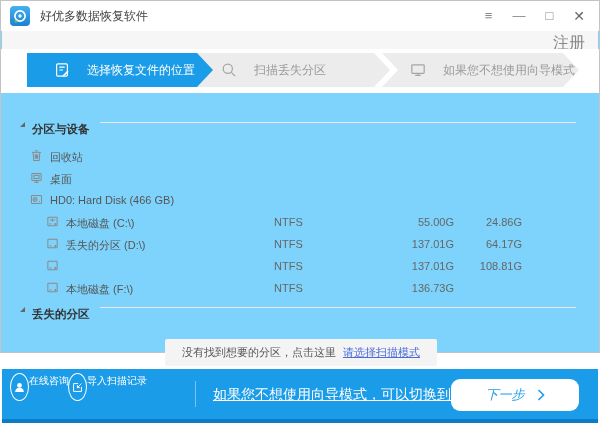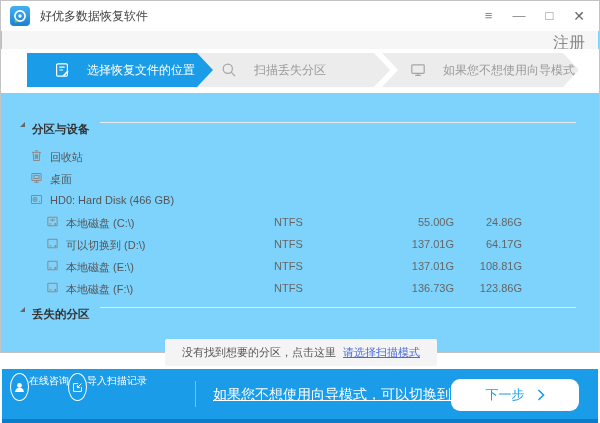--- a/index.html
+++ b/index.html
@@ -83,21 +83,21 @@
   .fbtn{position:absolute;top:4px;width:56px;display:flex;flex-direction:row;align-items:flex-start;cursor:pointer;}
   .fbtn-consult{left:8px;}
   .fbtn-import{left:66px;}
   .fcircle{width:28px;height:28px;border:1.4px solid #fff;border-radius:50%;display:flex;align-items:center;justify-content:center;}
   .fcircle svg{width:17px;height:17px;}
   .flabel{margin-top:1px;font-size:10px;color:#fff;white-space:nowrap;}
   .fdivider{position:absolute;left:193px;top:12px;width:1px;height:26px;background:rgba(255,255,255,.4);}
   .hint{position:absolute;left:211px;top:0;height:50px;line-height:50px;font-size:14px;color:#fff;white-space:nowrap;text-decoration:underline;}
   .hint a{color:#e8ef4e;text-decoration:underline;margin-left:5px;cursor:pointer;}
   .nextbtn{position:absolute;left:449px;top:10px;width:128px;height:32px;background:#fff;border:none;border-radius:9px;
-    color:var(--accent);font-size:13px;font-family:inherit;cursor:pointer;display:flex;align-items:center;justify-content:center;gap:12px;}
+    color:var(--accent);font-size:13px;font-family:inherit;cursor:pointer;display:flex;align-items:center;justify-content:center;gap:12px;font-style:italic;}
   .footstrip{position:absolute;top:418px;left:1px;right:1px;height:4px;background:var(--strip);}
 </style>
 </head>
 <body>
 
 <div class="window">
 
   <div class="titlebar">
     <span class="logo">
       <svg viewBox="0 0 20 20">
@@ -227,50 +227,48 @@
         <span class="rfree">24.86G</span>
       </div>
       <div class="row lvl2">
         <span class="ricon">
           <svg viewBox="0 0 14 14" fill="none" stroke="#8a8a8a" stroke-width="1.1">
             <rect x="2" y="2.4" width="10" height="9.2" rx="0.8"></rect>
             <line x1="3.8" y1="9.6" x2="5.8" y2="9.6"></line>
             <circle cx="10" cy="9.6" r="0.5" fill="#8a8a8a"></circle>
           </svg>
         </span>
-        <span class="rname">可以切换到 (D:\)</span>
+        <span class="rname">丢失的分区 (D:\)</span>
         <span class="rtype">NTFS</span>
         <span class="rtotal">137.01G</span>
         <span class="rfree">64.17G</span>
       </div>
       <div class="row lvl2">
         <span class="ricon">
           <svg viewBox="0 0 14 14" fill="none" stroke="#8a8a8a" stroke-width="1.1">
             <rect x="2" y="2.4" width="10" height="9.2" rx="0.8"></rect>
             <line x1="3.8" y1="9.6" x2="5.8" y2="9.6"></line>
             <circle cx="10" cy="9.6" r="0.5" fill="#8a8a8a"></circle>
           </svg>
         </span>
-        <span class="rname">本地磁盘 (E:\)</span>
         <span class="rtype">NTFS</span>
         <span class="rtotal">137.01G</span>
         <span class="rfree">108.81G</span>
       </div>
       <div class="row lvl2">
         <span class="ricon">
           <svg viewBox="0 0 14 14" fill="none" stroke="#8a8a8a" stroke-width="1.1">
             <rect x="2" y="2.4" width="10" height="9.2" rx="0.8"></rect>
             <line x1="3.8" y1="9.6" x2="5.8" y2="9.6"></line>
             <circle cx="10" cy="9.6" r="0.5" fill="#8a8a8a"></circle>
           </svg>
         </span>
         <span class="rname">本地磁盘 (F:\)</span>
         <span class="rtype">NTFS</span>
         <span class="rtotal">136.73G</span>
-        <span class="rfree">123.86G</span>
       </div>
     </div>
 
   <div class="sechead sec2">
     <span class="tri"></span>
     <span class="sectitle">丢失的分区</span>
     <span class="secline"></span>
   </div>
 
   <div class="noticewrap">

